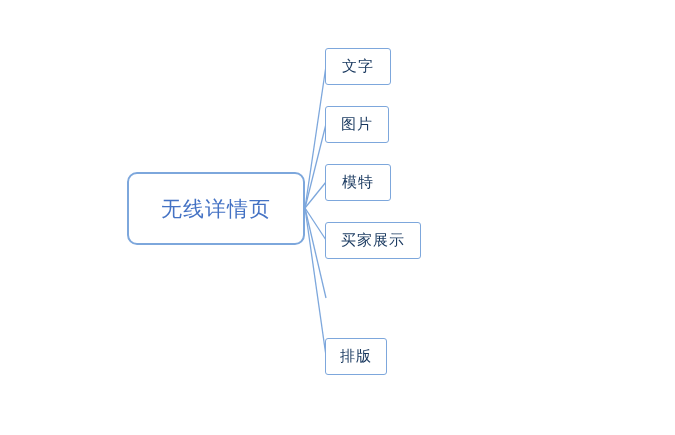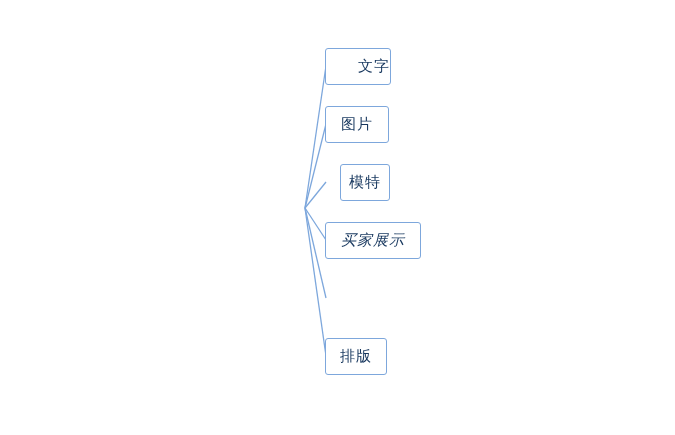--- a/index.html
+++ b/index.html
@@ -45,41 +45,44 @@
     letter-spacing: 1px;
   }
   .child-node {
     height: 37px;
     border: 1.5px solid #7da7dc;
     border-radius: 3px;
     color: #17375e;
     font-size: 15px;
     letter-spacing: 1px;
   }
-  .child-0 { left: 325px; top: 48px;  width: 66px; justify-content: flex-end; }
+  .child-0 { left: 325px; top: 48px;  width: 66px; }
   .child-1 { left: 325px; top: 106px; width: 64px; }
-  .child-2 { left: 325px; top: 164px; width: 50px; margin-left: 15px; }
-  .child-3 { left: 325px; top: 222px; width: 96px; font-style: italic; }
+  .child-2 { left: 325px; top: 164px; width: 66px; }
+  .child-3 { left: 325px; top: 222px; width: 96px; }
   .child-4 { left: 325px; top: 280px; width: 96px; }
   .child-5 { left: 325px; top: 338px; width: 62px; }
 </style>
 </head>
 <body>
 
 <div class="canvas">
 
   <svg class="connectors" viewBox="0 0 675 435" xmlns="http://www.w3.org/2000/svg">
     <line x1="305" y1="208" x2="326" y2="66" stroke="#7da7dc" stroke-width="1.3"></line>
     <line x1="305" y1="208" x2="326" y2="124" stroke="#7da7dc" stroke-width="1.3"></line>
     <line x1="305" y1="208" x2="326" y2="182" stroke="#7da7dc" stroke-width="1.3"></line>
     <line x1="305" y1="208" x2="326" y2="240" stroke="#7da7dc" stroke-width="1.3"></line>
     <line x1="305" y1="208" x2="326" y2="298" stroke="#7da7dc" stroke-width="1.3"></line>
     <line x1="305" y1="208" x2="326" y2="356" stroke="#7da7dc" stroke-width="1.3"></line>
   </svg>
 
+  <div class="node root-node">
+    <span>无线详情页</span>
+  </div>
 
   <div class="node child-node child-0">
     <span>文字</span>
   </div>
 
   <div class="node child-node child-1">
     <span>图片</span>
   </div>
 
   <div class="node child-node child-2">

